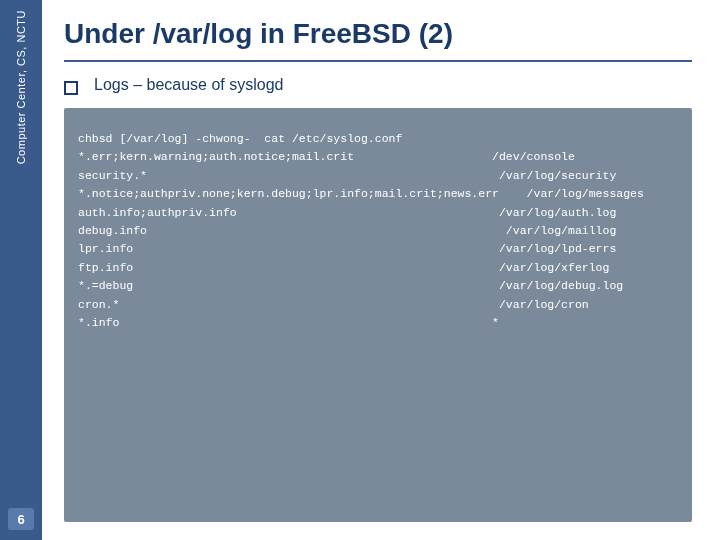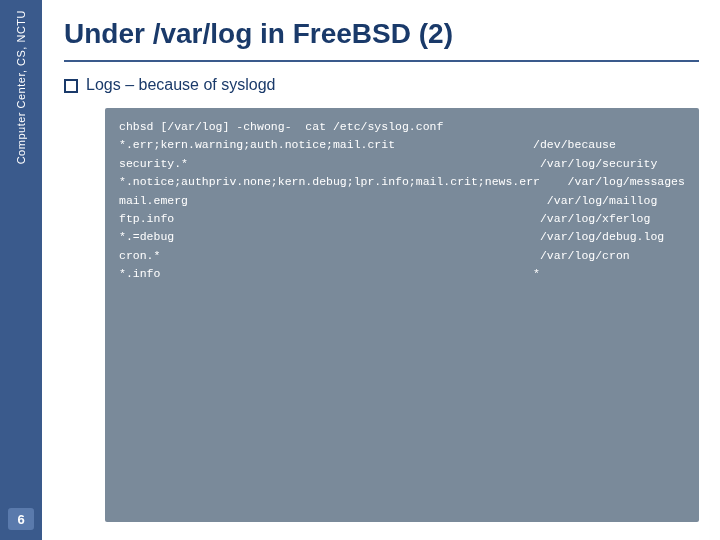--- a/index.html
+++ b/index.html
@@ -70,47 +70,46 @@
       height: 2px;
       background: #3a5a8c;
       margin-bottom: 14px;
     }
 
     .subtitle {
       font-size: 16px;
       color: #1a3a6a;
       margin-bottom: 14px;
       display: flex;
-      align-items: center;
-      gap: 8px;
+      align-items: flex-end;
+      gap: 16px;
     }
 
     .subtitle-bullet {
       display: inline-block;
       width: 14px;
       height: 14px;
       border: 2px solid #1a3a6a;
       background: #fff;
       flex-shrink: 0;
       position: relative;
       top: 1px;
     }
 
     
     .code-block {
       background: #7a8a9a;
       color: #fff;
       font-family: 'Courier New', Courier, monospace;
       font-size: 11.5px;
-      padding: 10px 14px;
+      padding: 22px 14px;
       line-height: 1.6;
       border-radius: 2px;
       flex: 1;
       overflow: hidden;
-      margin-left: 41px;
     }
 
     .code-line {
       white-space: pre;
       display: block;
     }
   </style>
 </head>
 <body>
 
@@ -126,23 +125,25 @@
   <div class="divider"></div>
 
   <div class="subtitle">
     <span class="subtitle-bullet"></span>
     <span>Logs – because of syslogd</span>
   </div>
 
   <div class="code-block">
 
   <span class="code-line">chbsd [/var/log] -chwong-  cat /etc/syslog.conf</span>
-      <span class="code-line">*.err;kern.warning;auth.notice;mail.crit                    /dev/because</span>
+      <span class="code-line">*.err;kern.warning;auth.notice;mail.crit                    /dev/console</span>
       <span class="code-line">security.*                                                   /var/log/security</span>
       <span class="code-line">*.notice;authpriv.none;kern.debug;lpr.info;mail.crit;news.err    /var/log/messages</span>
-      <span class="code-line">mail.emerg                                                    /var/log/maillog</span>
+      <span class="code-line">auth.info;authpriv.info                                      /var/log/auth.log</span>
+      <span class="code-line">debug.info                                                    /var/log/maillog</span>
+      <span class="code-line">lpr.info                                                     /var/log/lpd-errs</span>
       <span class="code-line">ftp.info                                                     /var/log/xferlog</span>
       <span class="code-line">*.=debug                                                     /var/log/debug.log</span>
       <span class="code-line">cron.*                                                       /var/log/cron</span>
       <span class="code-line">*.info                                                      *</span>
     </div>
 
 </div>
 
 </body></html>

